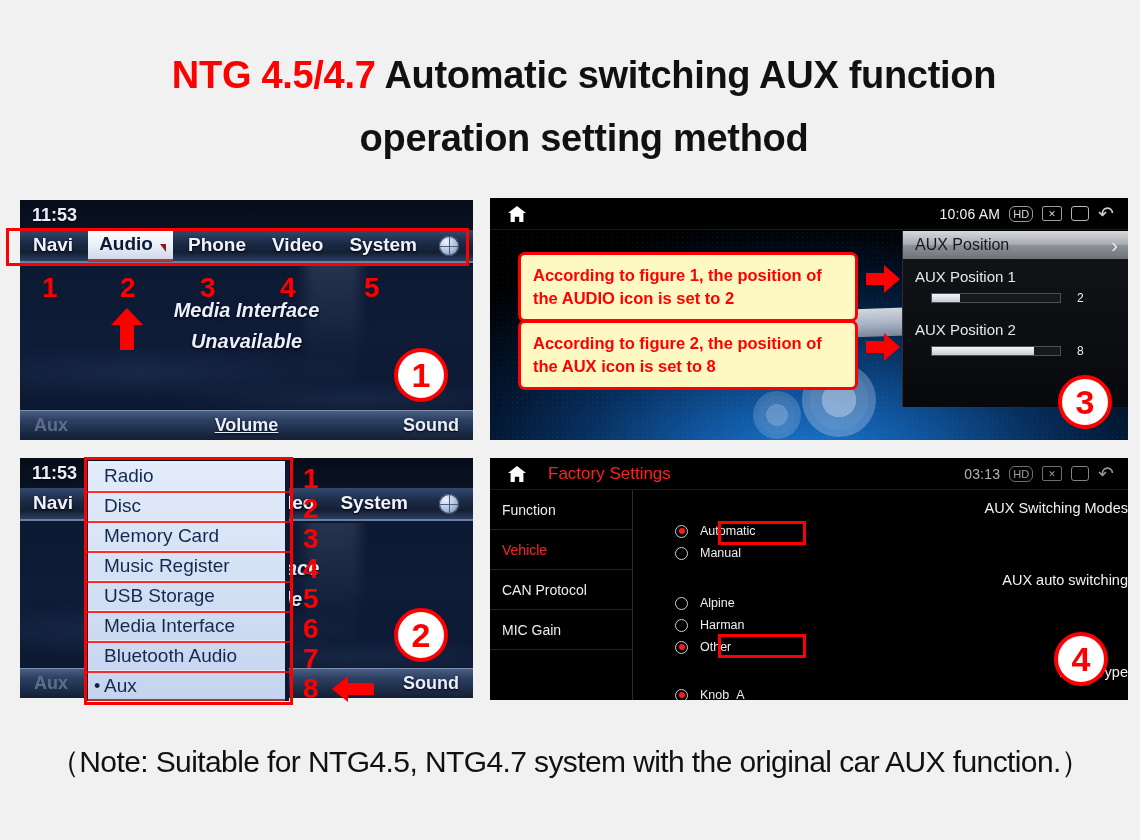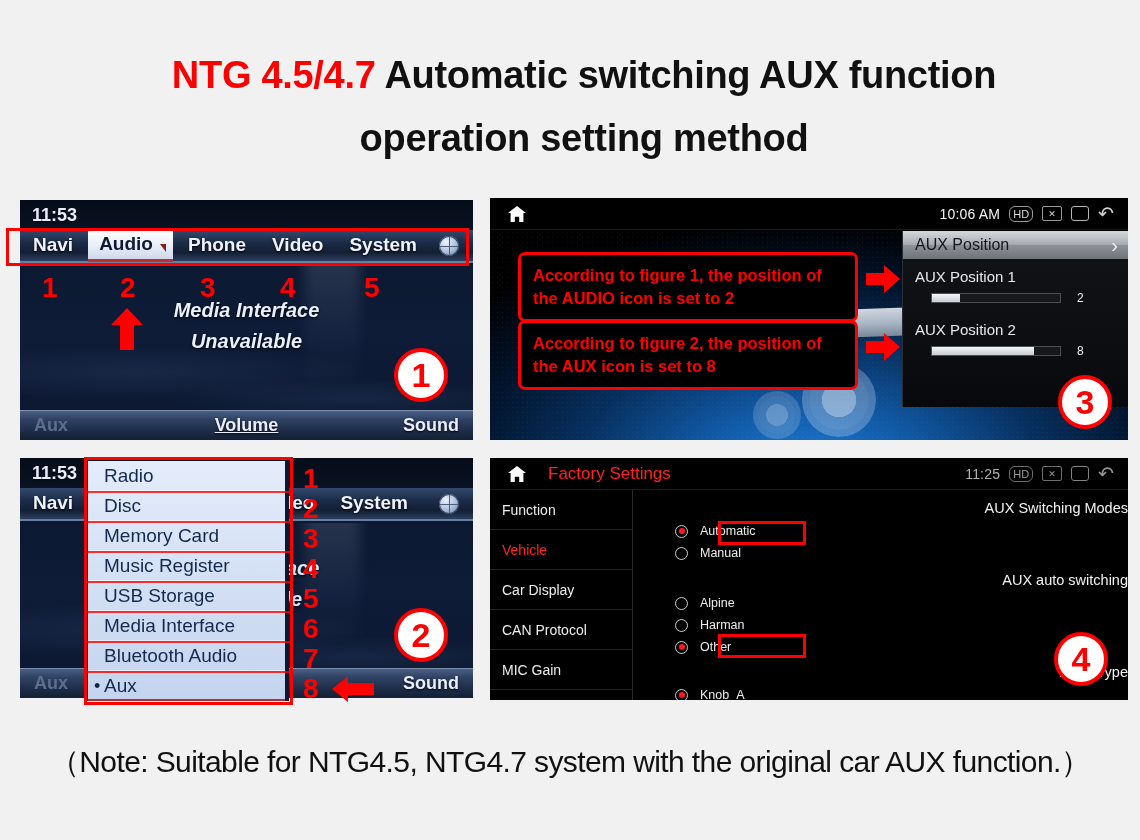--- a/index.html
+++ b/index.html
@@ -204,21 +204,21 @@
     box-shadow: 0 0 0 5px rgba(215,228,246,0.20);
   }
   .shadowbar {
     position:absolute; left:36%; bottom:62px; width:140px; height:16px; border-radius:50%;
     background: rgba(10,30,60,0.75); filter: blur(5px);
   }
 
   
   .callout {
     position:absolute;
-    background:#000000; border:3px solid #ff0000; border-radius:7px;
+    background:#fef9c3; border:3px solid #ff0000; border-radius:7px;
     color:#ff0000; font-size:16.5px; font-weight:bold; line-height:1.38;
     padding:9px 12px;
   }
   .fatarrow { position:absolute; width:34px; height:28px; }
 
   
   .auxpanel {
     position:absolute;
     background: linear-gradient(180deg,#121418 0%,#0c0e12 60%,#08090c 100%);
     border-left:1px solid #2a2d33;
@@ -446,32 +446,31 @@
 
   <div class="screen andr" style="left:490px; top:458px; width:638px; height:242px;">
     <div class="andr-status">
       <span class="home-ico">
         <svg width="18" height="16" viewBox="0 0 18 16">
             <path d="M9 0L0 7h2.6v9h4.2v-5.2h4.4V16h4.2V7H18z" fill="#ffffff"></path>
           </svg>
       </span>
       <span class="factory-title">Factory Settings</span>
       <span class="status-right" style="opacity:.72">
-        <span class="st-time">11:25</span>
+        <span class="st-time">03:13</span>
         <span class="st-hd">HD</span>
         <span class="st-x">✕</span>
         <span class="st-sq"></span>
         <span class="st-back">↶</span>
       </span>
     </div>
 
     <div class="fs-left">
       <div class="fs-item">Function</div>
       <div class="fs-item active">Vehicle</div>
-      <div class="fs-item">Car Display</div>
       <div class="fs-item">CAN Protocol</div>
       <div class="fs-item">MIC Gain</div>
     </div>
 
     <div class="fs-right">
       <div class="fs-group">AUX Switching Modes</div>
       <div class="radio-row">
         <span class="radio">
             <span class="dot"></span>
           </span>

